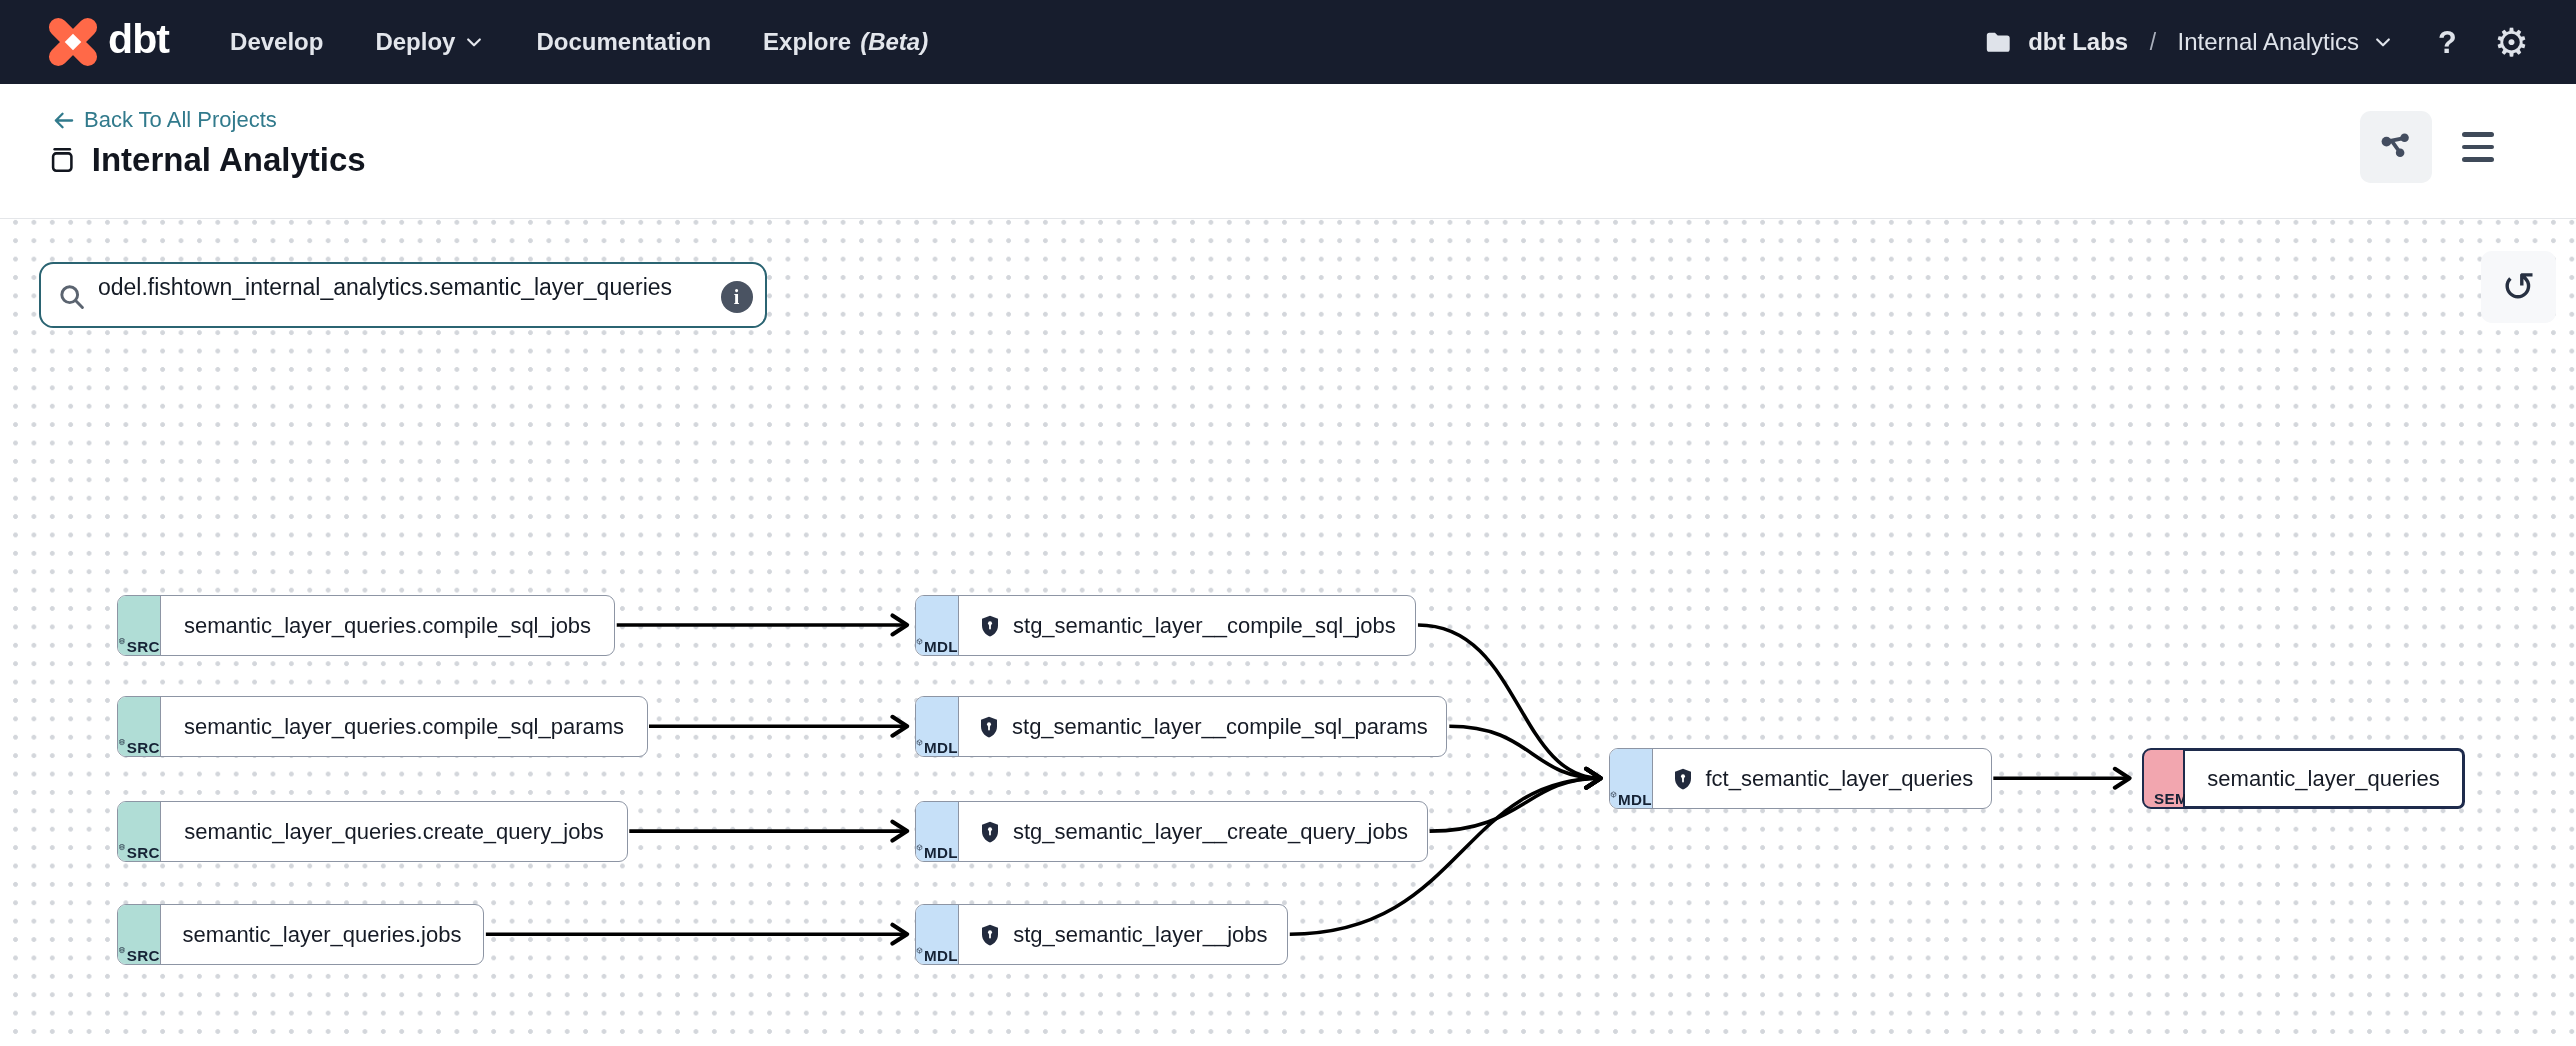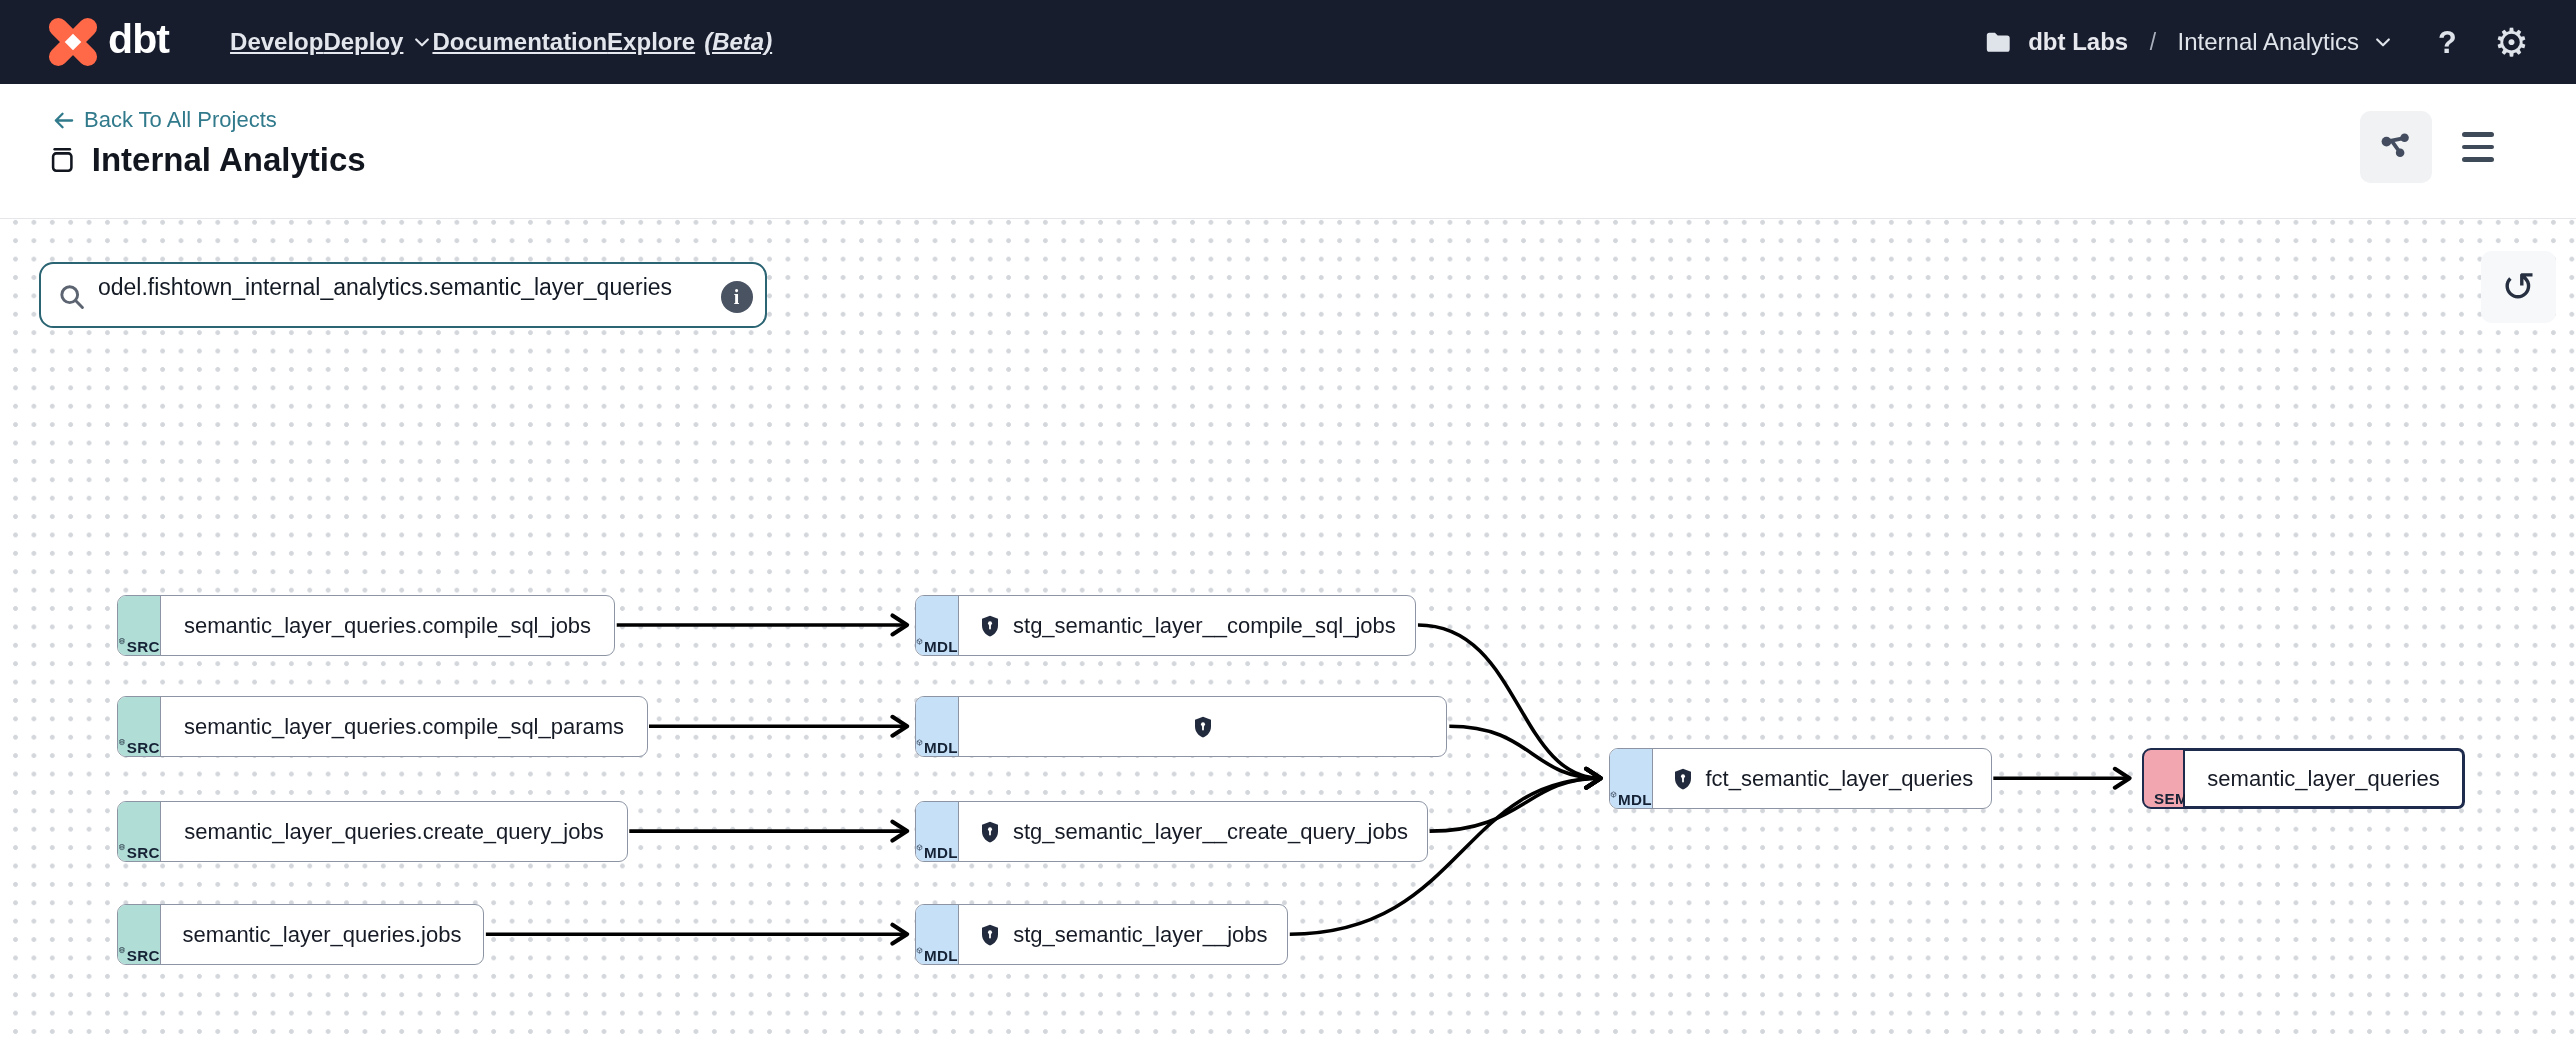--- a/index.html
+++ b/index.html
@@ -4,21 +4,21 @@
 <style>
   * { margin:0; padding:0; box-sizing:border-box; }
   html,body { width:2576px; height:1047px; overflow:hidden; background:#fff;
     font-family:"Liberation Sans", sans-serif; }
 
   
   .navbar { height:84px; background:#171d2d; display:flex; align-items:center;
     padding:0 47px; color:#e6e9ef; }
   .brand { display:flex; align-items:flex-start; gap:9px; }
   .brand-name { font-size:41px; font-weight:bold; color:#fff; letter-spacing:-0.9px; }
-  .nav-menu { display:flex; align-items:center; margin-left:61px;text-decoration:underline; }
+  .nav-menu { display:flex; align-items:center; gap:52px; margin-left:61px; }
   .nav-item { font-size:24px; font-weight:600; color:#e3e6ec; display:flex;
     align-items:center; gap:9px; cursor:pointer; white-space:nowrap; }
   .nav-item .beta { font-style:italic; font-weight:600; }
   .nav-right { margin-left:auto; display:flex; align-items:center; gap:14.3px; }
   .crumb-bold { font-size:24px; font-weight:bold; color:#e7e9ee; }
   .crumb-sep { font-size:23px; color:#aab0bc; margin:0 7.2px; }
   .crumb { font-size:24px; color:#dfe3ea; }
   .q-icon { font-size:30.5px; font-weight:bold; color:#dfe3ea; margin-left:30.5px; }
   .gear { font-size:39px; color:#dfe3ea; margin-left:23px; line-height:1; }
 
@@ -270,20 +270,21 @@
     <div class="nbadge badge-mdl">
       <svg width="27" height="27" viewBox="0 0 30 30">
           <use href="#i-cube"></use>
         </svg>
       <span class="btxt">MDL</span>
     </div>
     <div class="nlabel">
       <svg width="24" height="24" viewBox="0 0 27 27">
           <use href="#i-shield"></use>
         </svg>
+      <span>stg_semantic_layer__compile_sql_params</span>
     </div>
   </div>
   <div class="node" style="left:915px;top:582px;width:513px">
     <div class="nbadge badge-mdl">
       <svg width="27" height="27" viewBox="0 0 30 30">
           <use href="#i-cube"></use>
         </svg>
       <span class="btxt">MDL</span>
     </div>
     <div class="nlabel">

